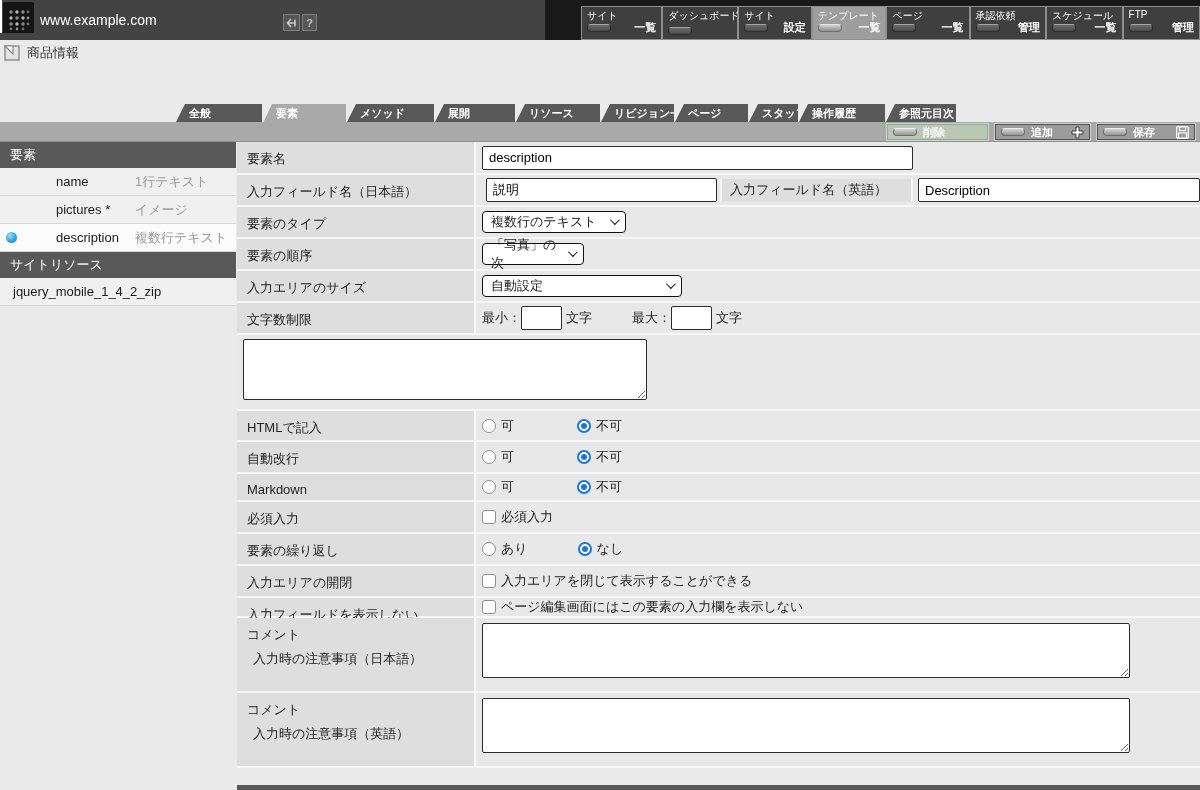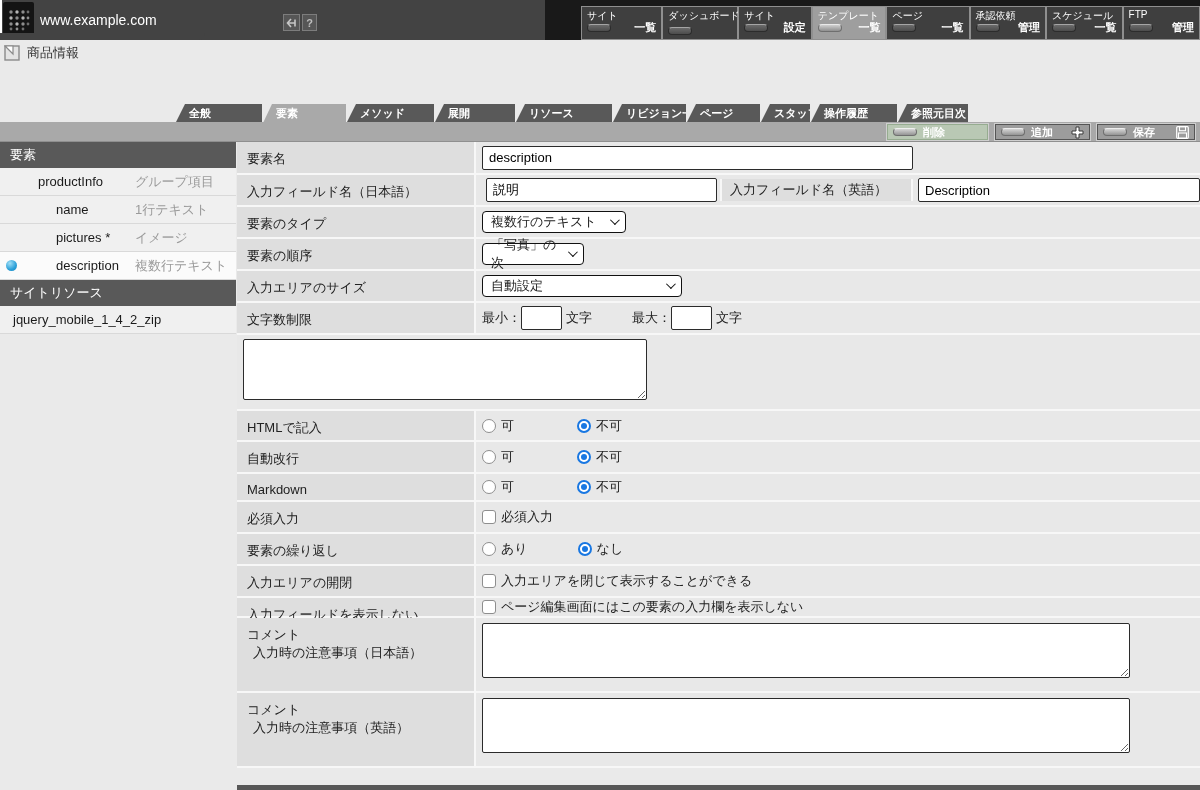--- a/index.html
+++ b/index.html
@@ -64,21 +64,21 @@
   textarea { border:1.5px solid #2b2b2b; border-radius:2px; background:#fff; resize:both; font-family:inherit; }
   .sel { height:22px; background:#fff; border:1.5px solid #111; border-radius:4px; display:inline-flex; align-items:center; padding:0 24px 0 8px; position:relative; cursor:pointer; }
   .sel .chev { position:absolute; right:8px; top:6px; width:7px; height:7px; border-right:1.8px solid #111; border-bottom:1.8px solid #111; transform:rotate(45deg) translateY(-2px); }
   .radio { width:14px; height:14px; border-radius:50%; background:#fff; border:1.5px solid #8e8e8e; display:inline-block; position:relative; cursor:pointer; flex-shrink:0; }
   .radio.checked { border:2px solid #1877e2; }
   .radio.checked::after { content:""; position:absolute; left:2px; top:2px; width:6px; height:6px; border-radius:50%; background:#1877e2; }
   .cbx { width:14px; height:14px; background:#fff; border:1.5px solid #8e8e8e; border-radius:3px; display:inline-block; cursor:pointer; flex-shrink:0; }
   .optlabel { margin-left:5px; }
   .opt { display:flex; align-items:center; }
   .inner-label { background:#dedede; align-self:stretch; display:flex; align-items:center; padding-left:8px; border-right:2px solid #f7f7f7; border-left:2px solid #f7f7f7; }
-  .flabel .line2 { margin-left:6px; }
+  .flabel .line2 { margin-top:6px; margin-left:6px; }
   .footer-bar { position:absolute; left:237px; top:785px; width:963px; height:5px; background:#575757; }
 </style>
 </head>
 <body>
 
 <div class="header">
   <div class="left-sliver"></div>
   <div class="app-icon">
     <svg width="22" height="24" viewBox="0 0 22 24">
       <g fill="#8d8d8d">
@@ -175,21 +175,21 @@
     <path d="M1 1 L9 9 L9 1 Z" fill="#fff" stroke="#8b8b8b" stroke-width="1.2"></path>
   </svg>
   <span class="title-text">商品情報</span>
 </div>
 
 <div class="tabs-row">
   <div class="tab" style="width:86px">全般</div>
   <div class="tab selected" style="width:83px">要素</div>
   <div class="tab" style="width:87px">メソッド</div>
   <div class="tab" style="width:80px">展開</div>
-  <div class="tab" style="width:96px">リソース</div>
+  <div class="tab" style="width:84px">リソース</div>
   <div class="tab" style="width:73px">リビジョン一覧</div>
   <div class="tab" style="width:73px">ページ</div>
   <div class="tab" style="width:49px">スタッフ</div>
   <div class="tab" style="width:86px">操作履歴</div>
   <div class="tab" style="width:70px">参照元目次</div>
 </div>
 
 <div class="toolbar">
   <div class="tb-btn delete">
     <span class="pill"></span>
@@ -213,24 +213,20 @@
           <rect x="3.5" y="0.7" width="6" height="4" fill="none" stroke="#fff" stroke-width="1.1"></rect>
           <rect x="2.5" y="7" width="8" height="5.2" fill="none" stroke="#fff" stroke-width="1.1"></rect>
         </svg>
     </span>
   </div>
 </div>
 
 <div class="sidebar">
   <div class="sb-header">要素</div>
   <div class="sb-item">
-    <span class="sb-name indent1">productInfo</span>
-    <span class="sb-type">グループ項目</span>
-  </div>
-  <div class="sb-item">
     <span class="sb-name indent2">name</span>
     <span class="sb-type">1行テキスト</span>
   </div>
   <div class="sb-item">
     <span class="sb-name indent2">pictures *</span>
     <span class="sb-type">イメージ</span>
   </div>
   <div class="sb-item selected">
     <span class="sb-dot"></span>
     <span class="sb-name indent2">description</span>

